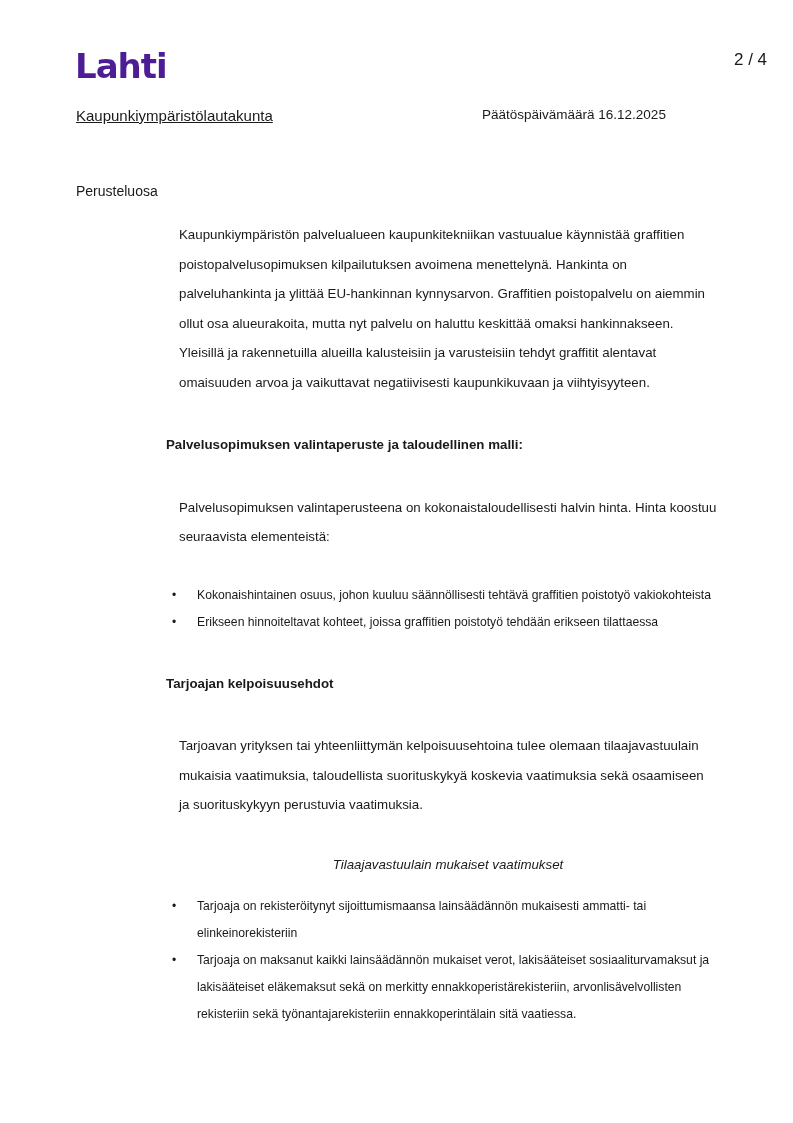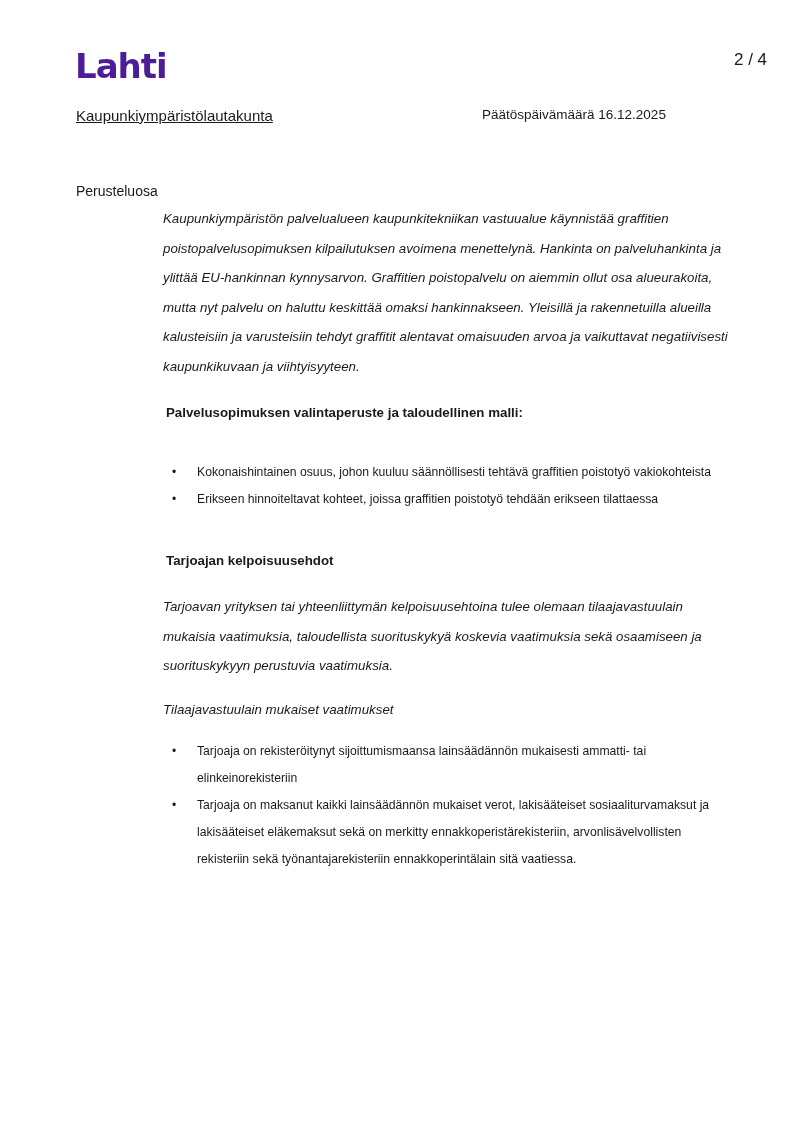--- a/index.html
+++ b/index.html
@@ -5,23 +5,23 @@
     html, body { margin: 0; padding: 0; background: #ffffff; }
     body { width: 793px; height: 1123px; position: relative; overflow: hidden;
            font-family: "Liberation Sans", sans-serif; color: #1a1a1a; }
     .logo { position: absolute; left: 75px; top: 46px; font-family: "DejaVu Sans", sans-serif;
             font-weight: bold; font-size: 34px; letter-spacing: -1px; color: #4c1d95; line-height: 40px; }
     .page-num { position: absolute; left: 690px; top: 50px; font-size: 17px; margin-left: 44px; }
     .committee { position: absolute; left: 76px; top: 107px; font-size: 15px; text-decoration: underline; }
     .date { position: absolute; left: 482px; top: 107px; font-size: 13.5px; }
     .section-title { position: absolute; left: 76px; top: 183px; font-size: 14px; }
     .body { position: absolute; left: 163px; top: 204px; width: 570px; font-size: 13.3px; line-height: 29.5px; }
-    .body p { margin: 0; font-style: italic; }
+    .body p { margin: 16px; }
     .body h3 { margin: 3px; font-size: 13.3px; font-weight: bold; }
-    .body h4 { margin: 0; font-size: 13.3px; font-weight: normal; font-style: italic; }
+    .body h4 { margin: 0; font-size: 13.3px; font-weight: normal; font-style: italic; text-align: center; }
     ul { list-style: none; margin: 0; padding: 0; }
     ul li { position: relative; padding-left: 34px; font-size: 12.2px; line-height: 27px; }
     ul li .bullet { position: absolute; left: 9px; top: 0; font-size: 12px; }
     .gap-s { height: 14px; }
     .gap-m { height: 14px; }
     .gap-l { height: 30px; }
   </style>
 </head>
 <body>
 
@@ -30,20 +30,21 @@
 <div class="committee">Kaupunkiympäristölautakunta</div>
 <div class="date">Päätöspäivämäärä 16.12.2025</div>
 
 <div class="section-title">Perusteluosa</div>
 
 <div class="body">
   <p>Kaupunkiympäristön palvelualueen kaupunkitekniikan vastuualue käynnistää graffitien poistopalvelusopimuksen kilpailutuksen avoimena menettelynä. Hankinta on palveluhankinta ja ylittää EU-hankinnan kynnysarvon. Graffitien poistopalvelu on aiemmin ollut osa alueurakoita, mutta nyt palvelu on haluttu keskittää omaksi hankinnakseen. Yleisillä ja rakennetuilla alueilla kalusteisiin ja varusteisiin tehdyt graffitit alentavat omaisuuden arvoa ja vaikuttavat negatiivisesti kaupunkikuvaan ja viihtyisyyteen.</p>
   <div class="gap-s"></div>
   <h3>Palvelusopimuksen valintaperuste ja taloudellinen malli:</h3>
   <div class="gap-s"></div>
+  <p>Palvelusopimuksen valintaperusteena on kokonaistaloudellisesti halvin hinta. Hinta koostuu seuraavista elementeistä:</p>
   <div class="gap-m"></div>
   <ul>
     <li>
       <span class="bullet">•</span>
       <span>Kokonaishintainen osuus, johon kuuluu säännöllisesti tehtävä graffitien poistotyö vakiokohteista</span>
     </li>
     <li>
       <span class="bullet">•</span>
       <span>Erikseen hinnoiteltavat kohteet, joissa graffitien poistotyö tehdään erikseen tilattaessa</span>
     </li>

